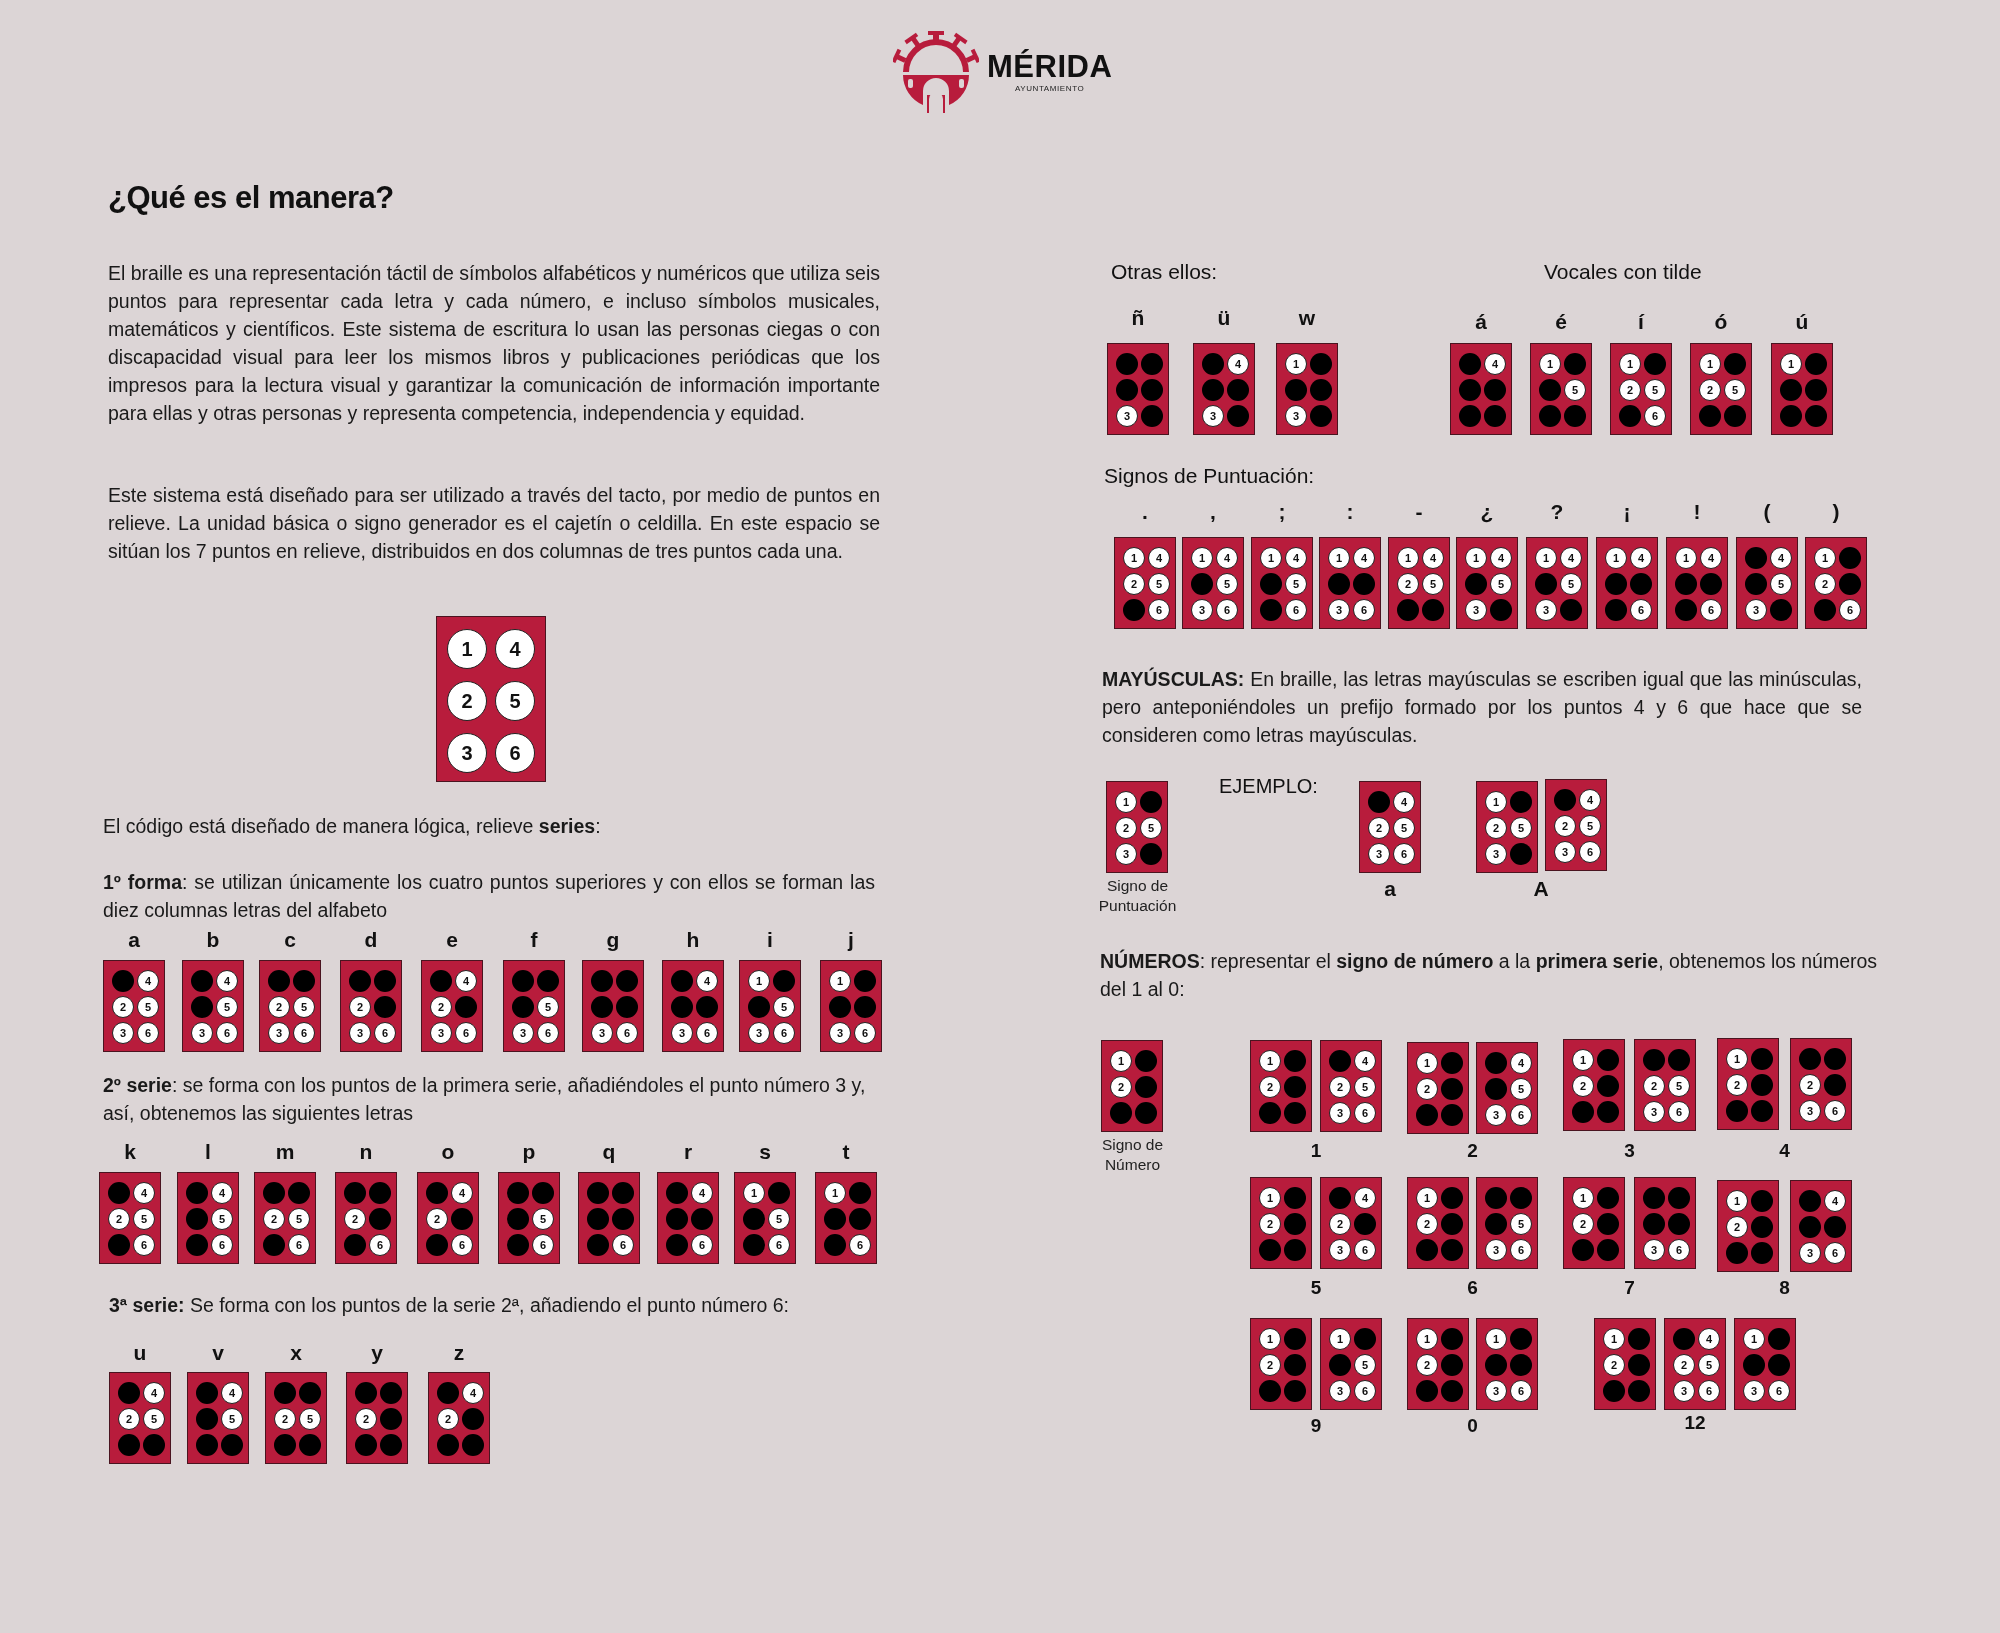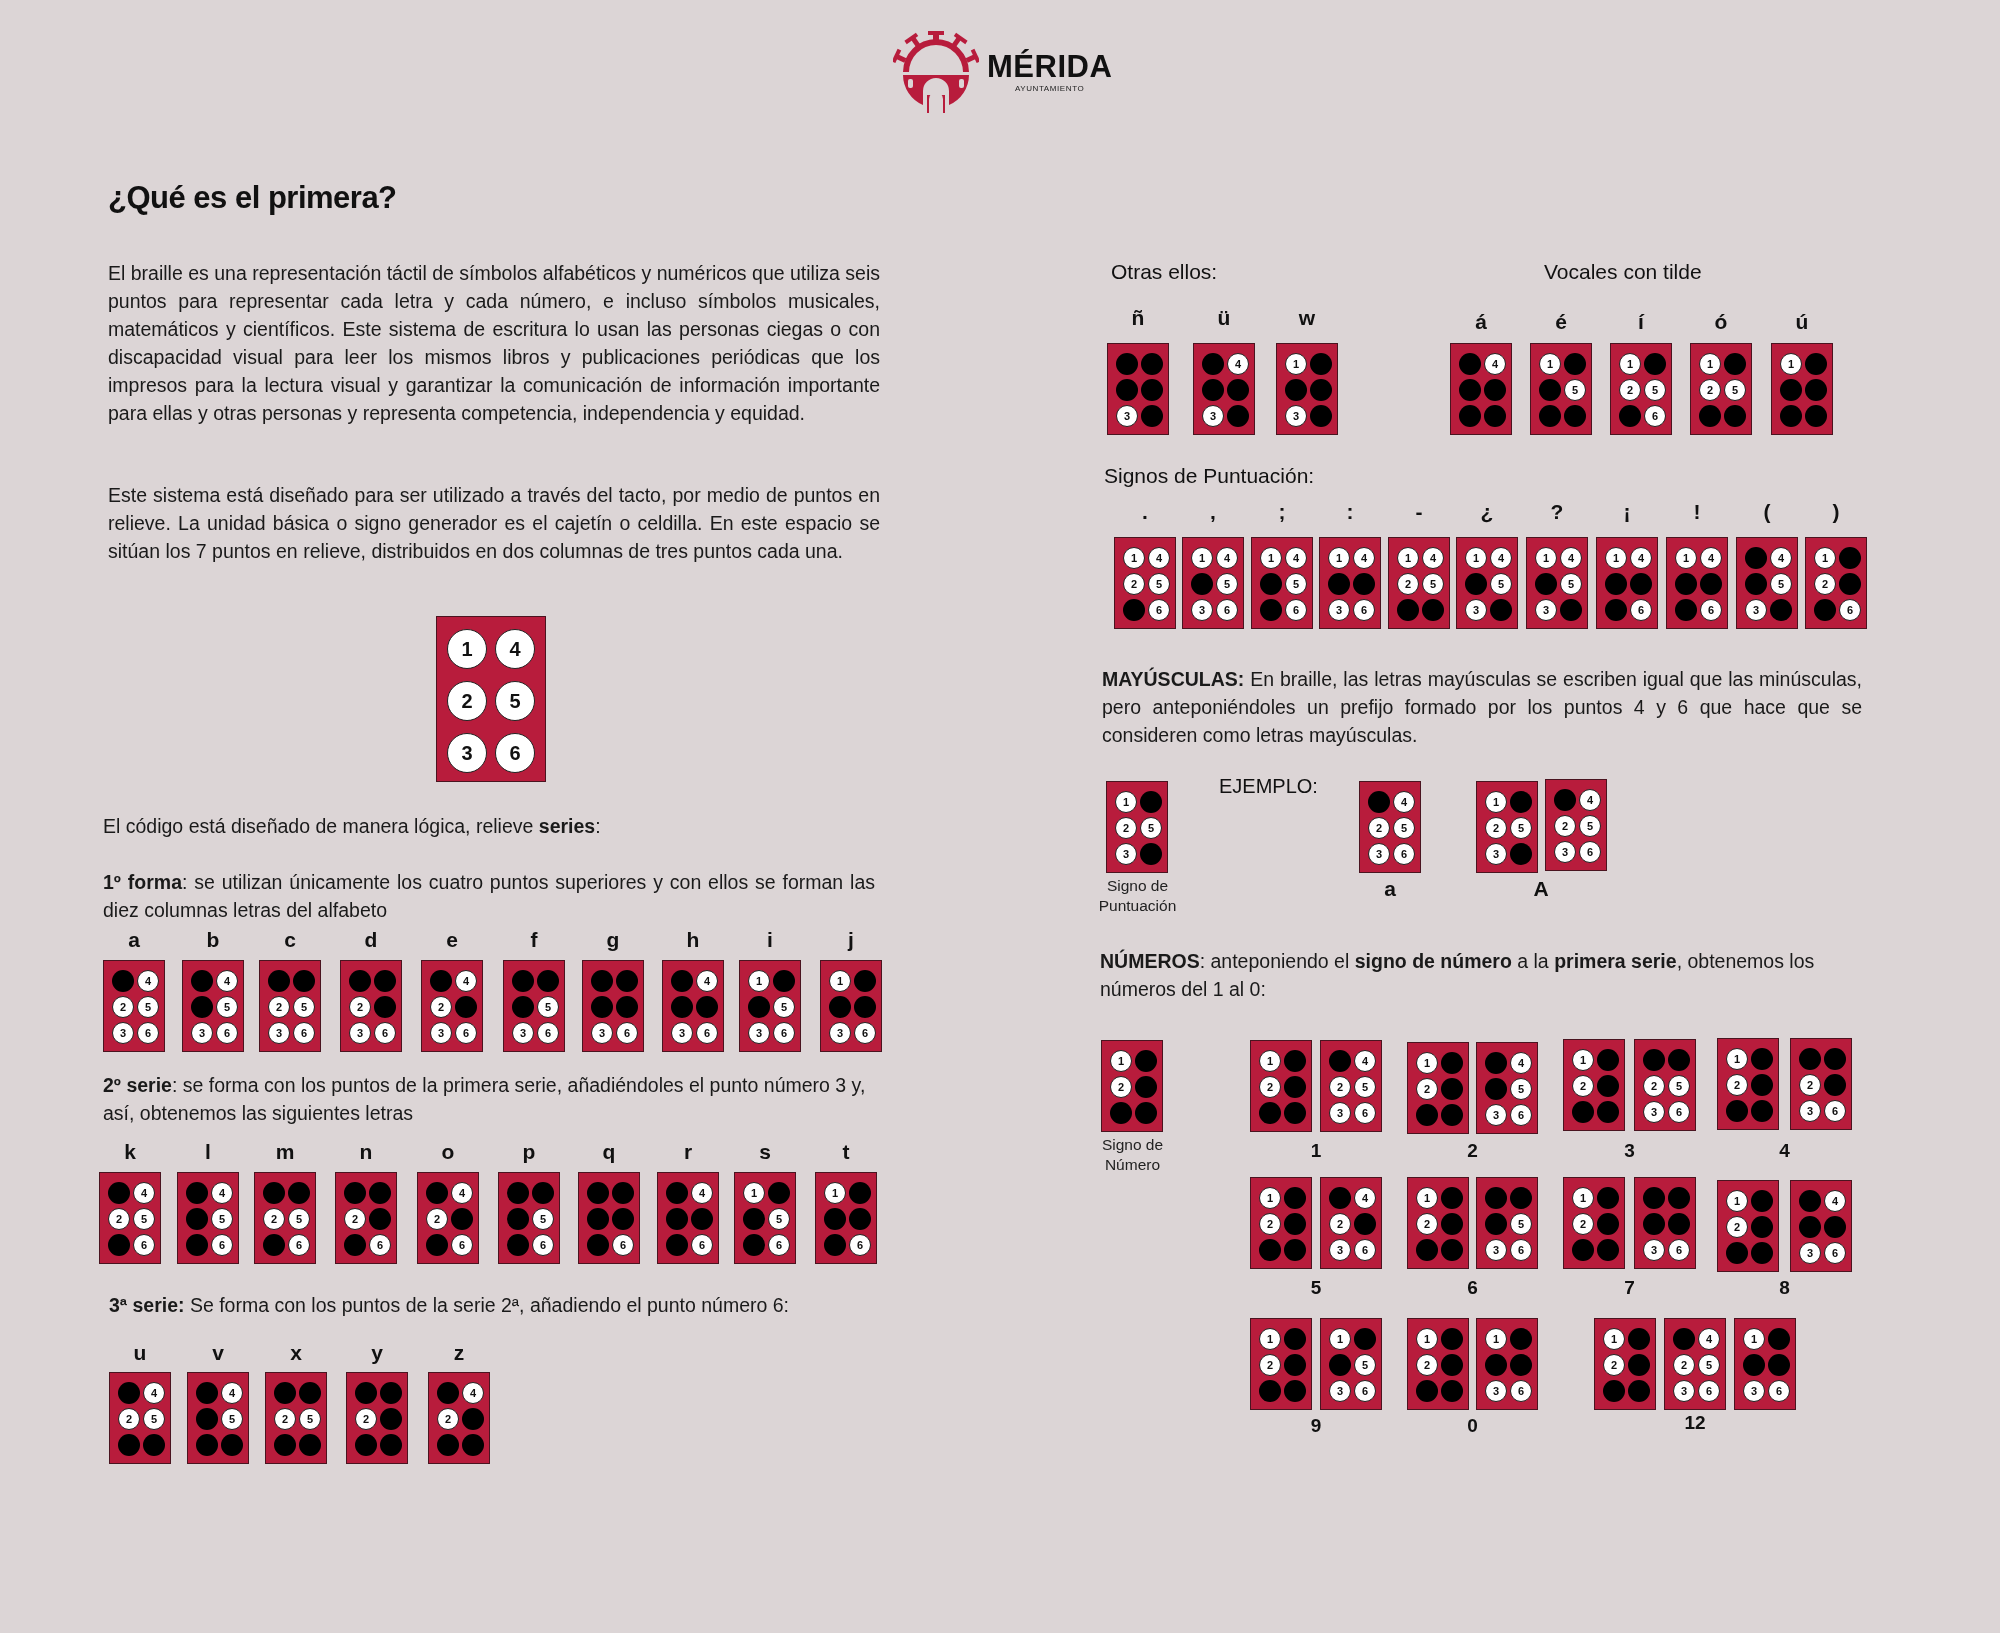--- a/index.html
+++ b/index.html
@@ -85,21 +85,21 @@
         <rect x="66" y="50" width="5" height="9" rx="2"></rect>
       <path d="M36 84 L36 70 A7 7 0 0 1 50 70 L50 84Z"></path>
     </g>
   </svg>
   <div class="logo-text">
     <span class="logo-name">MÉRIDA</span>
     <span class="logo-sub">AYUNTAMIENTO</span>
   </div>
 </div>
 
-<h1 class="abs title">¿Qué es el primera?</h1>
+<h1 class="abs title">¿Qué es el manera?</h1>
 
 <p class="abs para" style="left:108px; top:259px; width:772px;">El braille es una representación táctil de símbolos alfabéticos y numéricos que utiliza seis puntos para representar cada letra y cada número, e incluso símbolos musicales, matemáticos y científicos. Este sistema de escritura lo usan las personas ciegas o con discapacidad visual para leer los mismos libros y publicaciones periódicas que los impresos para la lectura visual y garantizar la comunicación de información importante para ellas y otras personas y representa competencia, independencia y equidad.</p>
 <p class="abs para" style="left:108px; top:481px; width:772px;">Este sistema está diseñado para ser utilizado a través del tacto, por medio de puntos en relieve. La unidad básica o signo generador es el cajetín o celdilla. En este espacio se sitúan los 7 puntos en relieve, distribuidos en dos columnas de tres puntos cada una.</p>
 
 <div class="cell big" style="left:436px; top:616px;">
     <span class="dot off" style="left: 10px; top: 12px;">1</span>
     <span class="dot off" style="left: 10px; top: 64px;">2</span>
     <span class="dot off" style="left: 10px; top: 116px;">3</span>
     <span class="dot off" style="left: 58px; top: 12px;">4</span>
     <span class="dot off" style="left: 58px; top: 64px;">5</span>
@@ -169,21 +169,21 @@
     <span class="dot on" style="left: 8px; top: 9px;">1</span>
     <span class="dot off" style="left: 8px; top: 35px;">2</span>
     <span class="dot off" style="left: 8px; top: 61px;">3</span>
     <span class="dot off" style="left: 33px; top: 9px;">4</span>
     <span class="dot off" style="left: 33px; top: 35px;">5</span>
     <span class="dot off" style="left: 33px; top: 61px;">6</span>
   </div>
 <div class="glyph-label" style="left:1510px; top:877px;">A</div>
 
 <p class="abs para" style="left:1100px; top:947px; width:790px; text-align:left;">
-  <b>NÚMEROS</b><span>: anteponiendo el </span><b>signo de número</b><span> a la </span><b>primera serie</b><span>, obtenemos los números del 1 al 0:</span>
+  <b>NÚMEROS</b><span>: representar el </span><b>signo de número</b><span> a la </span><b>primera serie</b><span>, obtenemos los números del 1 al 0:</span>
 </p>
 
 <div class="cell" style="left:1101px; top:1040px;">
     <span class="dot off" style="left: 8px; top: 9px;">1</span>
     <span class="dot off" style="left: 8px; top: 35px;">2</span>
     <span class="dot on" style="left: 8px; top: 61px;">3</span>
     <span class="dot on" style="left: 33px; top: 9px;">4</span>
     <span class="dot on" style="left: 33px; top: 35px;">5</span>
     <span class="dot on" style="left: 33px; top: 61px;">6</span>
   </div>

